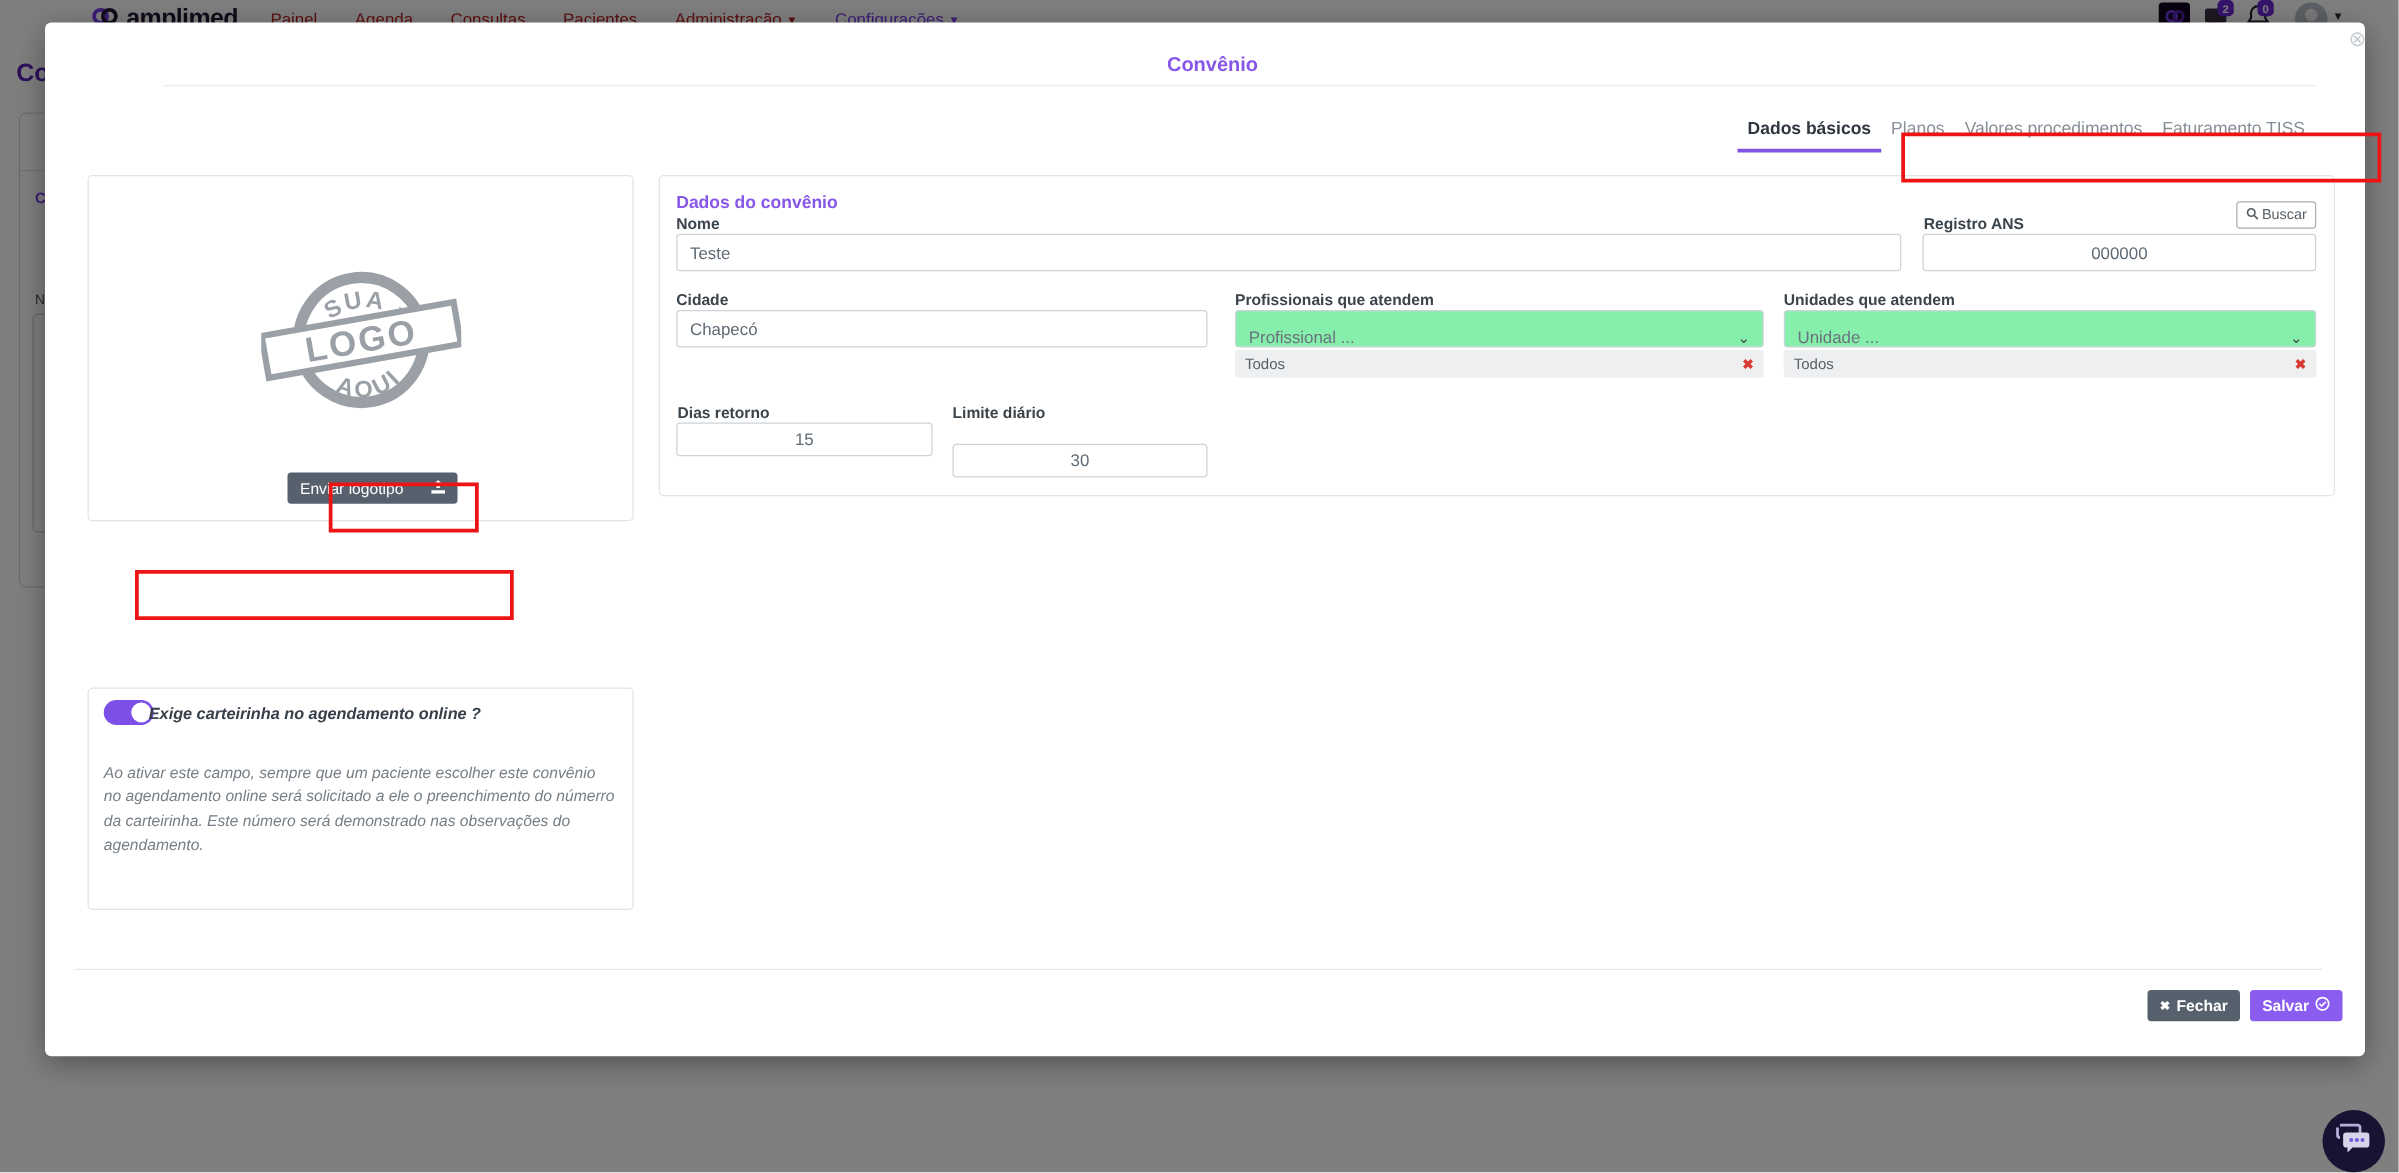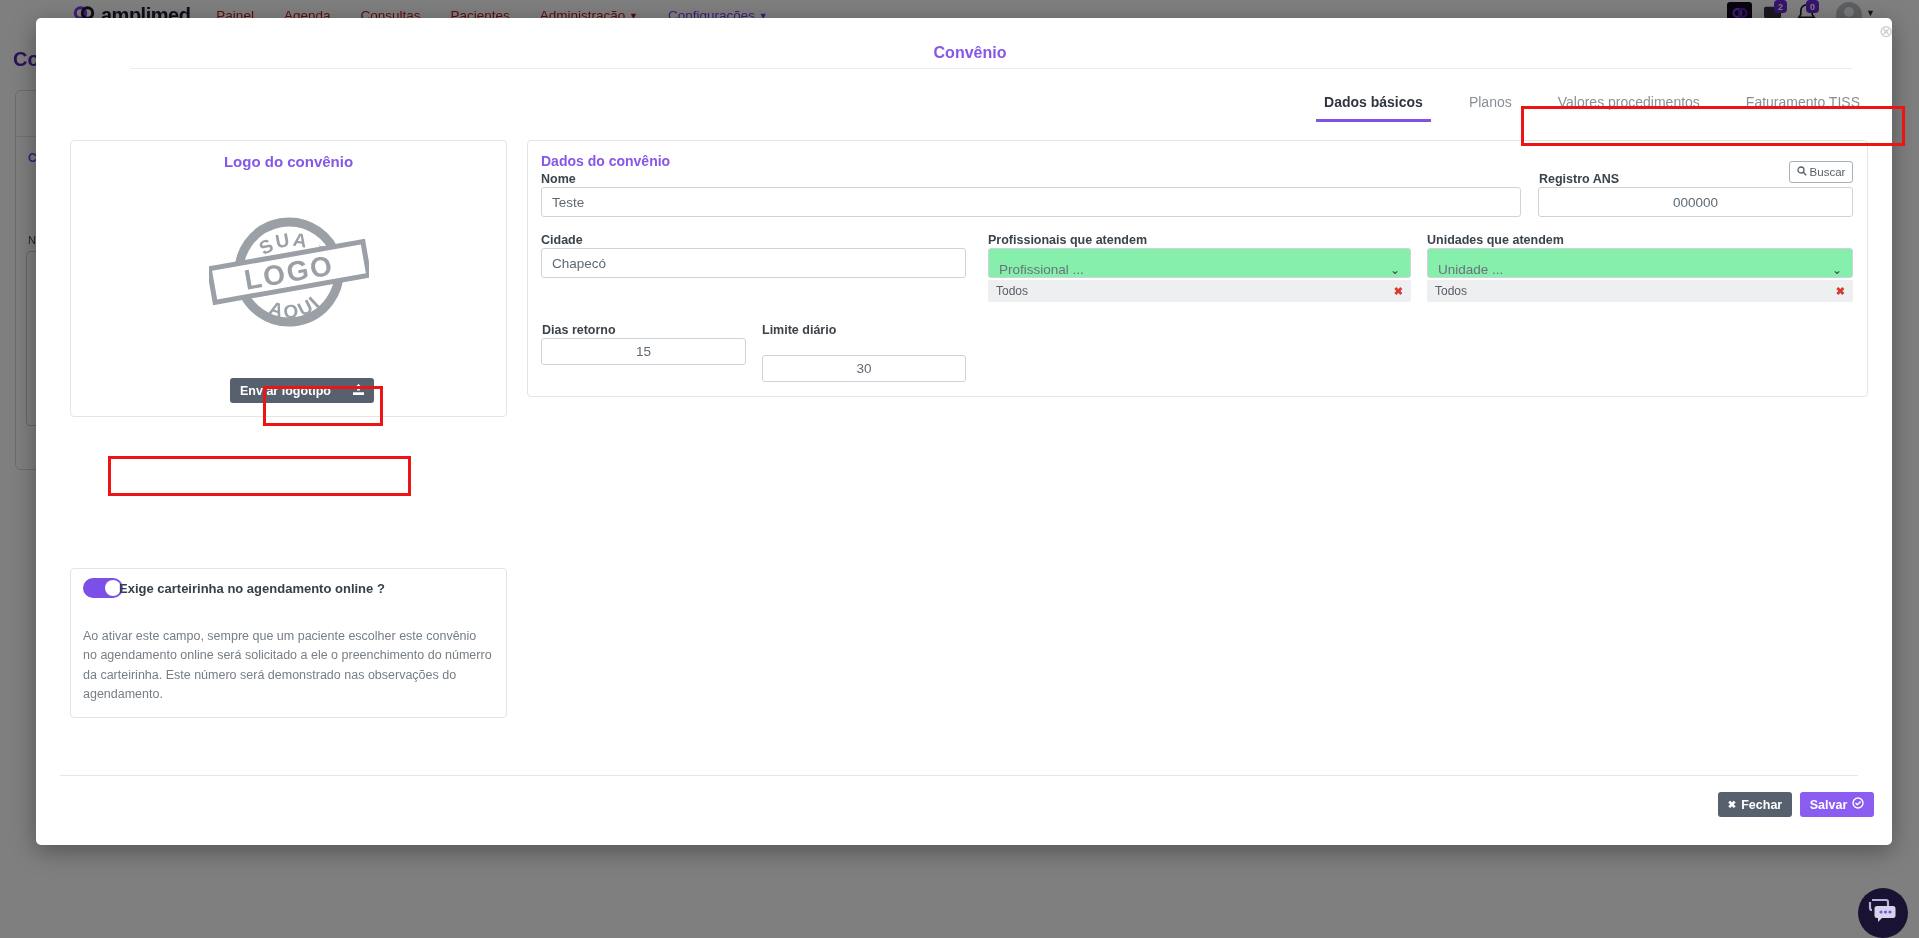--- a/index.html
+++ b/index.html
@@ -44,35 +44,35 @@
 
   
   .modal { position:absolute; left:36px; top:18px; width:1856px; height:827px; background:#fff;
            border-radius:5px; z-index:3; box-shadow:0 6px 24px rgba(0,0,0,0.35); }
   .modal-close { position:absolute; left:1840px; top:4px; width:20px; height:20px; color:#c9ced4;
                  font-size:17px; line-height:20px; text-align:center; cursor:pointer; }
   .modal-title { position:absolute; left:0; top:26px; width:100%; text-align:center;
                  font-size:16px; font-weight:bold; color:#8657e8;padding-left:12px; }
   .header-divider { position:absolute; left:94px; top:50px; width:1722px; height:1px; background:#ececec; }
 
-  .tabs { position:absolute; right:24px; top:72px; display:flex; gap:30px; }
+  .tabs { position:absolute; right:40px; top:72px; display:flex; }
   .tab { font-size:14px; color:#879099; padding:4px 8px 9px 8px; cursor:pointer; white-space:nowrap; }
   .tab.active { color:#2f3640; font-weight:bold; border-bottom:3px solid #8153e2; }
 
   .card { position:absolute; background:#fff; border:1px solid #e4e4e4; border-radius:4px; }
   .logo-card  { left:34px; top:122px; width:437px; height:277px; }
   .lock-card  { left:34px; top:419px; width:437px; height:116px; }
-  .badge-card { left:34px; top:550px; width:437px; height:150px; }
+  .badge-card { left:34px; top:532px; width:437px; height:178px;font-style:italic; }
   .form-card  { left:491px; top:122px; width:1341px; height:257px; }
 
   .logo-card-title { position:absolute; left:0; top:12px; width:100%; text-align:center;
                      font-size:15px; font-weight:bold; color:#8657e8; }
   .stamp { position:absolute; left:138px; top:68px; width:160px; height:126px; }
   .upload-btn { position:absolute; left:159px; top:237px; height:25px; padding:0 10px;
-                background:#57616e; color:#fff; font-size:12.5px; font-weight:bold; border:none;
+                background:#57616e; color:#fff; font-size:12.5px; font-weight:normal; border:none;
                 border-radius:3px; display:flex; align-items:center; gap:22px; cursor:pointer; }
 
   .toggle { position:absolute; left:12px; top:9px; width:40px; height:20px; border-radius:10px; cursor:pointer; }
   .toggle.off { background:#e7e9ec; border:1px solid #d9dbde; }
   .toggle.off .knob { position:absolute; left:1px; top:1px; width:16px; height:16px; border-radius:50%;
                       background:#fff; box-shadow:0 1px 2px rgba(0,0,0,0.25); }
   .toggle.on { background:#7c4fe6; }
   .toggle.on .knob { position:absolute; right:2px; top:2px; width:16px; height:16px; border-radius:50%; background:#fff; }
   .toggle-label { position:absolute; left:48px; top:12px; font-size:13px; font-weight:bold; color:#37404a; }
   .card-desc { position:absolute; left:12px; right:14px; font-size:12.5px; color:#767e86; line-height:1.55; }
@@ -174,21 +174,20 @@
     <div class="header-divider"></div>
 
     <div class="tabs">
       <span class="tab active">Dados básicos</span>
       <span class="tab">Planos</span>
       <span class="tab">Valores procedimentos</span>
       <span class="tab">Faturamento TISS</span>
     </div>
 
     <div class="card logo-card">
-      <div class="logo-card-title">Logo do convênio</div>
       <div class="stamp">
         <svg width="160" height="126" viewBox="0 0 160 126">
           <g transform="rotate(-10 80 63)" fill="none">
             <circle cx="80" cy="63" r="50" stroke="#9aa0a6" stroke-width="9"></circle>
             <path id="arcTop" d="M 36 70 A 46 46 0 0 1 124 70" fill="none"></path>
             <text font-size="19" font-weight="bold" fill="#9aa0a6" font-family="Liberation Sans, sans-serif" letter-spacing="2">
               <textPath href="#arcTop" startOffset="50%" text-anchor="middle">✦ SUA ✦</textPath>
             </text>
             <path id="arcBottom" d="M 38 78 A 44 44 0 0 0 122 78" fill="none"></path>
             <text font-size="19" font-weight="bold" fill="#9aa0a6" font-family="Liberation Sans, sans-serif" letter-spacing="3">

